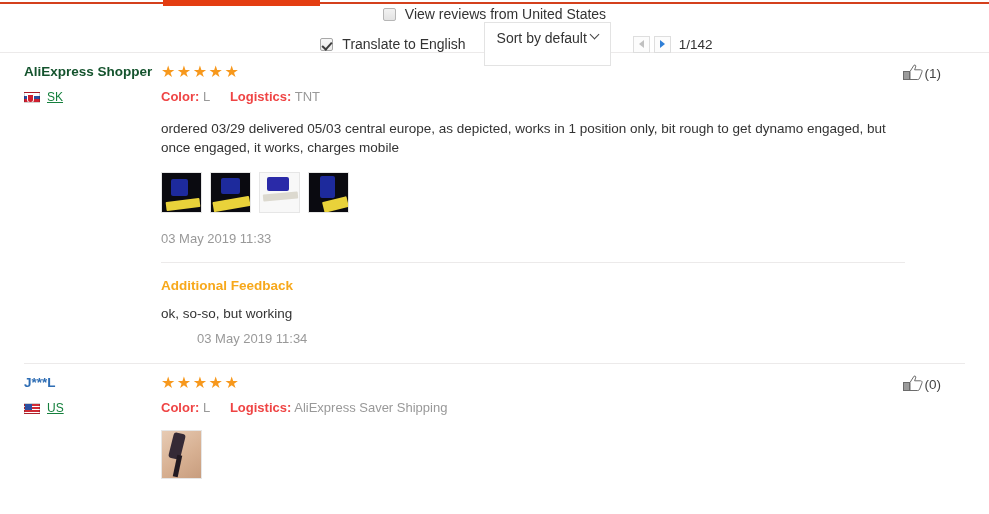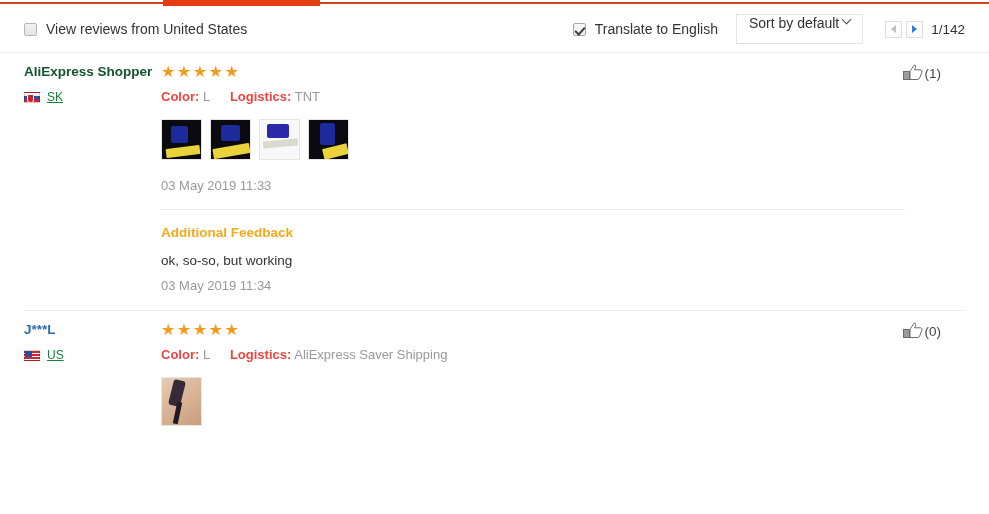--- a/index.html
+++ b/index.html
@@ -47,20 +47,21 @@
     border-bottom: 1px solid #eceaea;
     margin: 0 0 0 0;
   }
   .toolbar-inner {
     position: absolute;
     left: 24px; right: 24px;
     top: 0; bottom: 0;
     display: flex;
     align-items: center;
     justify-content: space-between;
+    flex-direction: column;
   }
   .tb-left, .tb-right {
     display: flex;
     align-items: center;
   }
 
   .cbx-row {
     display: flex;
     align-items: center;
     cursor: pointer;
@@ -92,21 +93,21 @@
     color: #333333;
     margin-left: 9px;
     white-space: nowrap;
   }
 
   .translate-wrap { margin-right: 18px; margin-left: 44px; }
 
   .sort-select {
     border: 1px solid #e3e3e3;
     background: #fff;
-    height: 30px;
+    height: 44px;
     padding: 0 10px 13px 12px;
     display: flex;
     align-items: center;
     font-size: 14px;
     color: #333;
     cursor: pointer;
     white-space: nowrap;
   }
   .caret {
     margin-left: 4px;
@@ -344,20 +345,21 @@
   .addl-text {
     font-size: 13.5px;
     color: #333;
     margin-top: 12px;
     line-height: 18px;
   }
   .addl-date {
     font-size: 13px;
     color: #999999;
     margin-top: 8px;
+    margin-left: 36px;
   }
 
   
   .helpful {
     position: absolute;
     right: 24px;
     top: 10px;
     display: flex;
     align-items: center;
     cursor: pointer;
@@ -434,20 +436,21 @@
           <span class="stars">★★★★★</span>
 
           <div class="attrs">
             <b>Color:</b>
             <span>L</span>
             <span class="gap"></span>
             <b>Logistics:</b>
             <span>TNT</span>
           </div>
 
+          <div class="review-text">ordered 03/29 delivered 05/03 central europe, as depicted, works in 1 position only, bit rough to get dynamo engaged, but once engaged, it works, charges mobile</div>
 
           <div class="thumbs">
             <div class="thumb">
               <span class="th-dev" style="left:9px;top:6px;width:17px;height:17px;"></span>
               <span class="th-tape" style="left:4px;top:27px;width:34px;height:9px;transform:rotate(-7deg);"></span>
             </div>
             <div class="thumb">
               <span class="th-dev" style="left:10px;top:5px;width:19px;height:16px;"></span>
               <span class="th-tape" style="left:2px;top:26px;width:37px;height:10px;transform:rotate(-10deg);"></span>
             </div>

